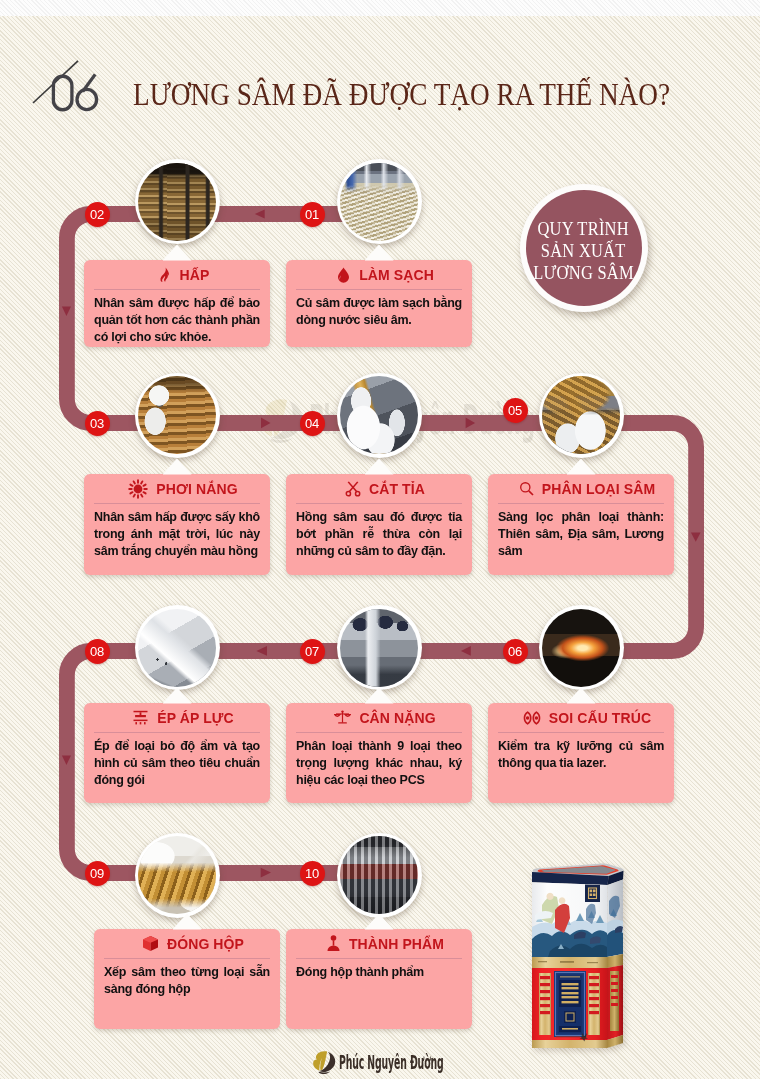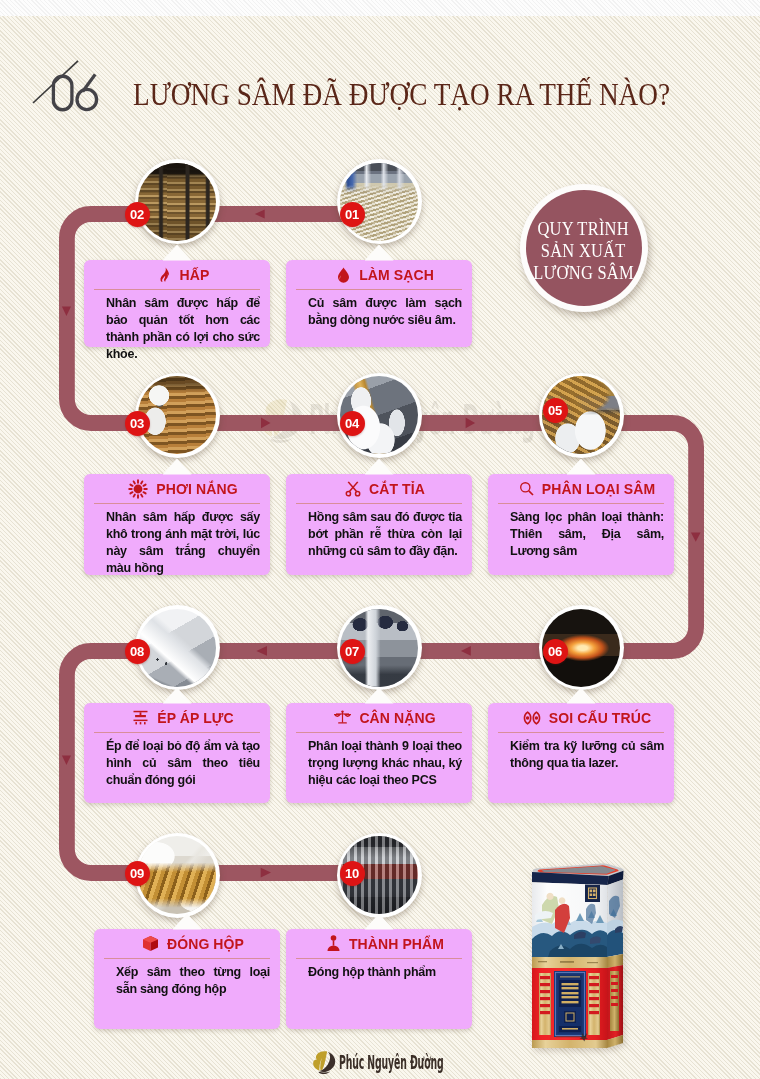--- a/index.html
+++ b/index.html
@@ -27,36 +27,36 @@
 
 
 .photo{position:absolute;border-radius:50%;background:#fff;
  box-shadow:0 3px 6px rgba(90,70,50,0.35);}
 .photo i{position:absolute;left:3.5px;top:3.5px;right:3.5px;bottom:3.5px;border-radius:50%;
  display:block;overflow:hidden;font-style:normal;}
 .qcircle i{font-style:normal;}
 
 
 .badge{position:absolute;width:25px;height:25px;border-radius:50%;background:#de1414;
- color:#fff;font-family:"Liberation Sans",sans-serif;font-size:13px;font-weight:700;
+ color:#fff;font-family:"Liberation Sans",sans-serif;font-size:13px;font-weight:400;
  line-height:25px;text-align:center;letter-spacing:-0.2px;
- box-shadow:0 1px 2px rgba(120,20,20,.3);margin-left:40px;}
-
-
-.card{position:absolute;width:186px;background:#f0abfc;border-radius:6px;
+ box-shadow:0 1px 2px rgba(120,20,20,.3);}
+
+
+.card{position:absolute;width:186px;background:#fca5a5;border-radius:6px;
  box-shadow:0 2px 4px rgba(120,100,80,.28);}
 .card .nub{position:absolute;left:50%;margin-left:-14.5px;top:-15.5px;width:29px;height:16px;
  background:#fdfcfa;clip-path:polygon(50% 0,100% 100%,0 100%);}
 .card .hd{height:29px;display:flex;align-items:center;justify-content:center;
  padding:0 2px 0 14px;gap:8px;}
 .card .hd .ic{display:flex;align-items:center;height:18px;}
 .card .hd .tl{font-size:14px;font-weight:700;color:#c2151c;letter-spacing:.1px;
  white-space:nowrap;position:relative;top:0px;}
 .card .rule{height:1px;margin:0 10px;background:#d98e99;}
-.card .bd{padding:5px 10px 5px 22px;font-size:12.5px;line-height:17px;font-weight:700;
+.card .bd{padding:5px 10px 5px 10px;font-size:12.5px;line-height:17px;font-weight:700;
  color:#111;text-align:justify;letter-spacing:-0.25px;}
 .card .bd{text-align-last:left;}
 
 
 .qcircle{position:absolute;border-radius:50%;background:#fdfcfb;
  box-shadow:2px 4px 7px rgba(90,70,50,.35);}
 .qcircle i{position:absolute;left:6px;top:6px;right:6px;bottom:6px;border-radius:50%;
  background:#955460;display:flex;flex-direction:column;align-items:center;
  justify-content:center;padding-top:6px;}
 .qcircle span{font-family:"Liberation Serif",serif;color:#fff;font-size:19.5px;

